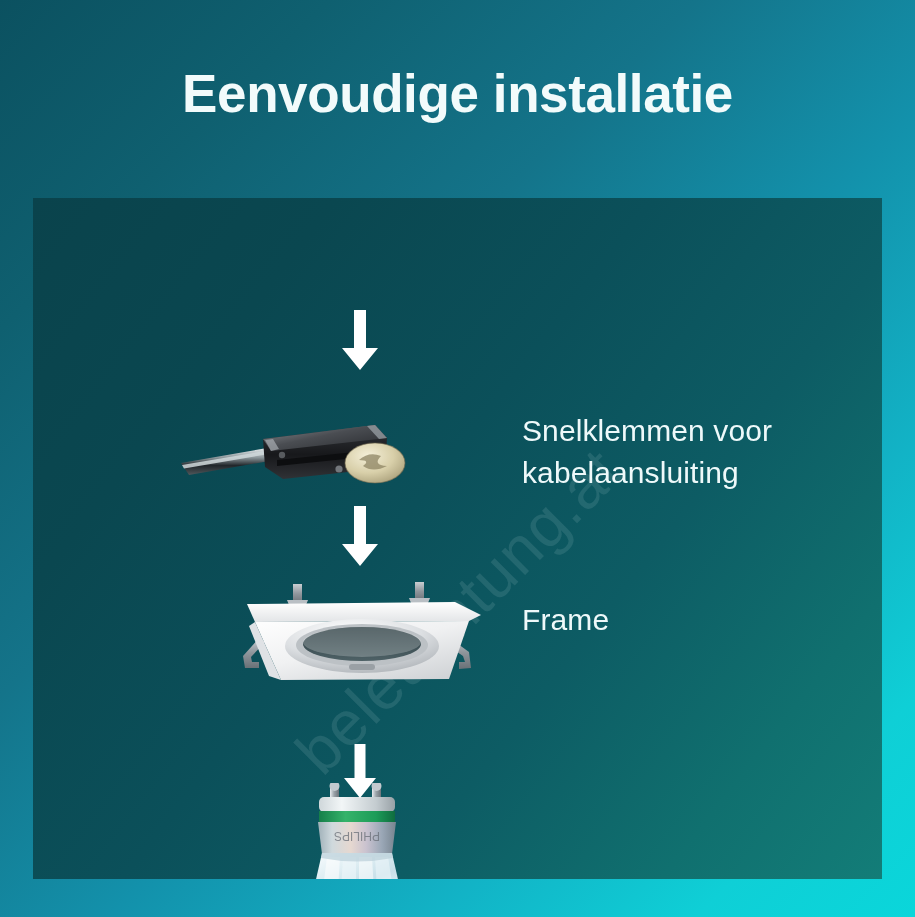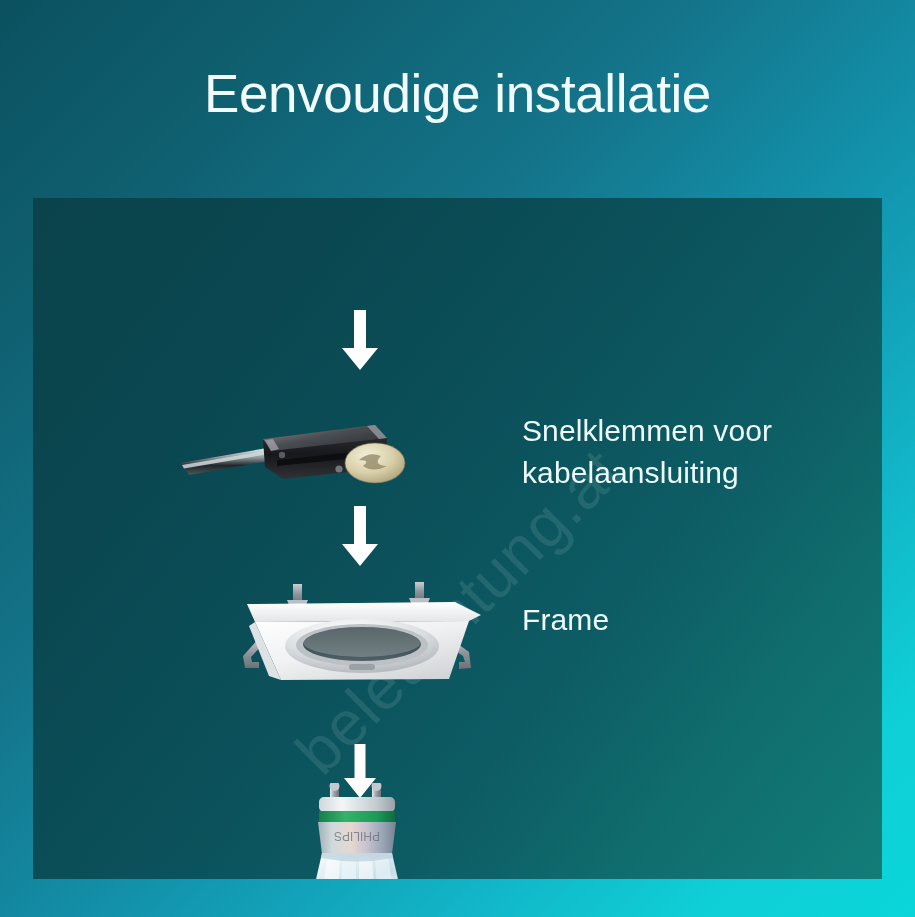--- a/index.html
+++ b/index.html
@@ -33,21 +33,21 @@
 
   
   #title {
     position: absolute;
     left: 0;
     top: 63px;
     width: 915px;
     text-align: center;
     color: #f2fbfb;
     font-size: 53px;
-    font-weight: 400;
+    font-weight: 700;
     letter-spacing: -0.4px;
     white-space: nowrap;
   }
 
   
   #panel {
     position: absolute;
     left: 33px;
     top: 198px;
     width: 849px;

